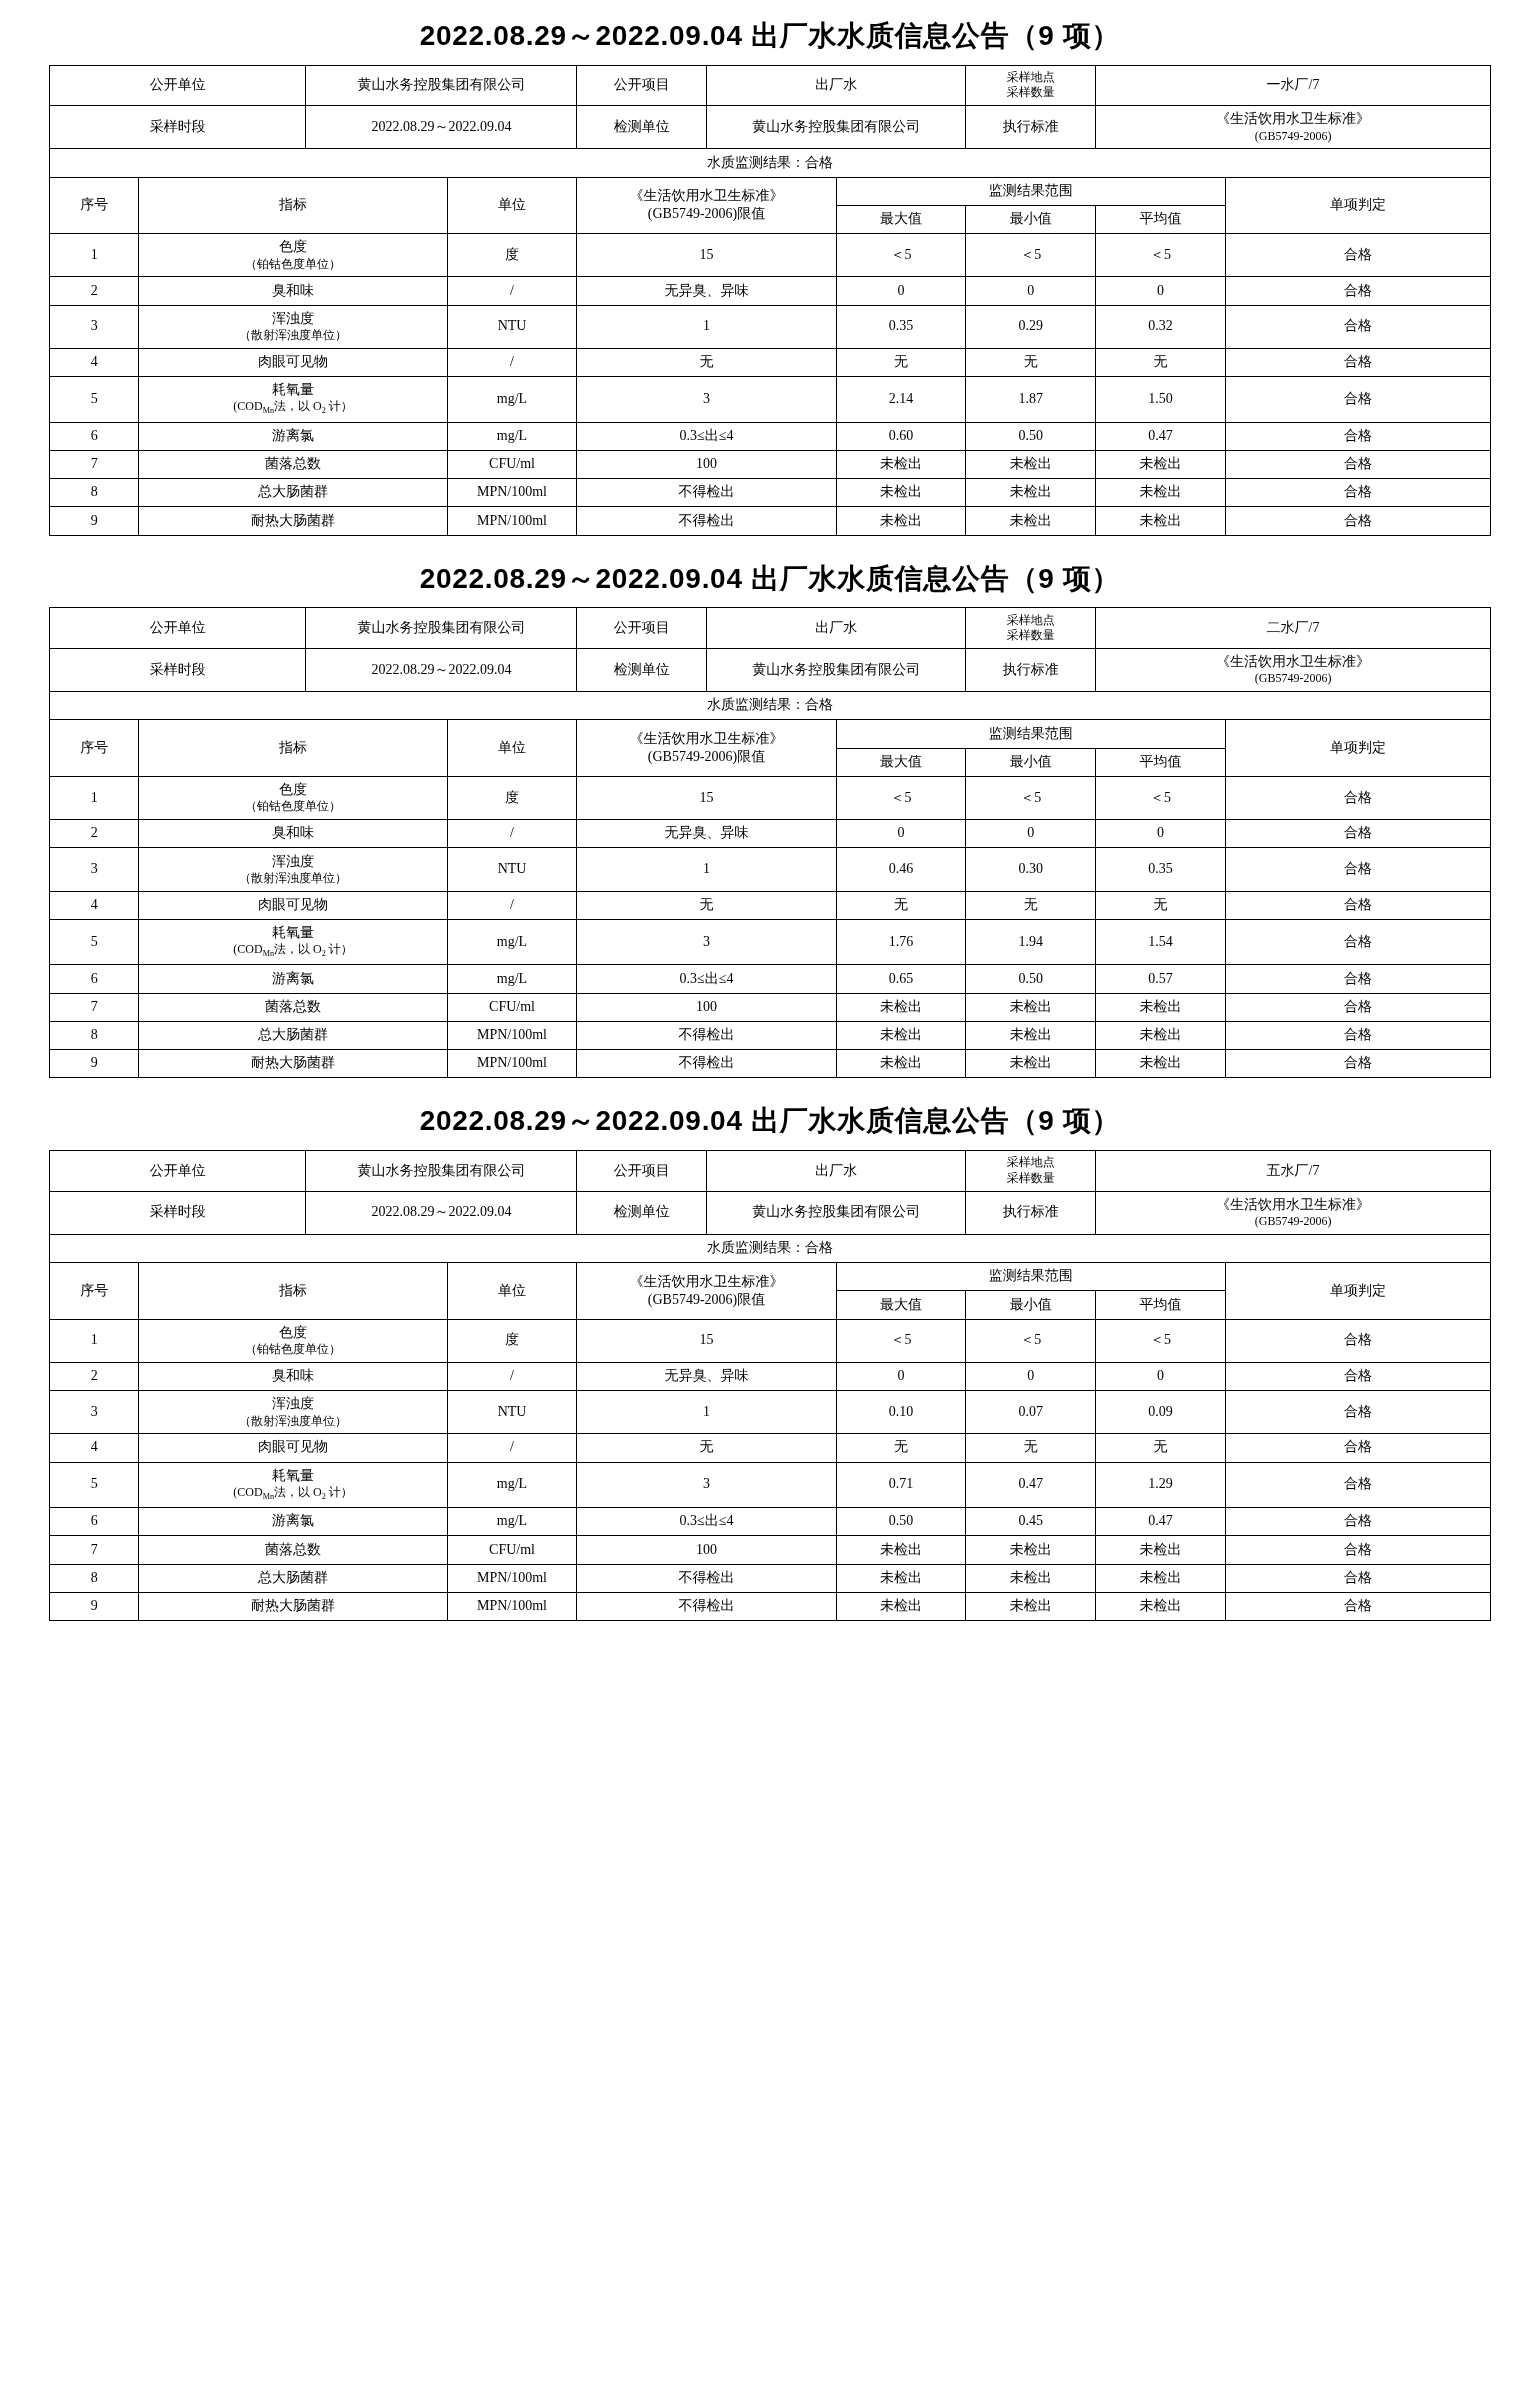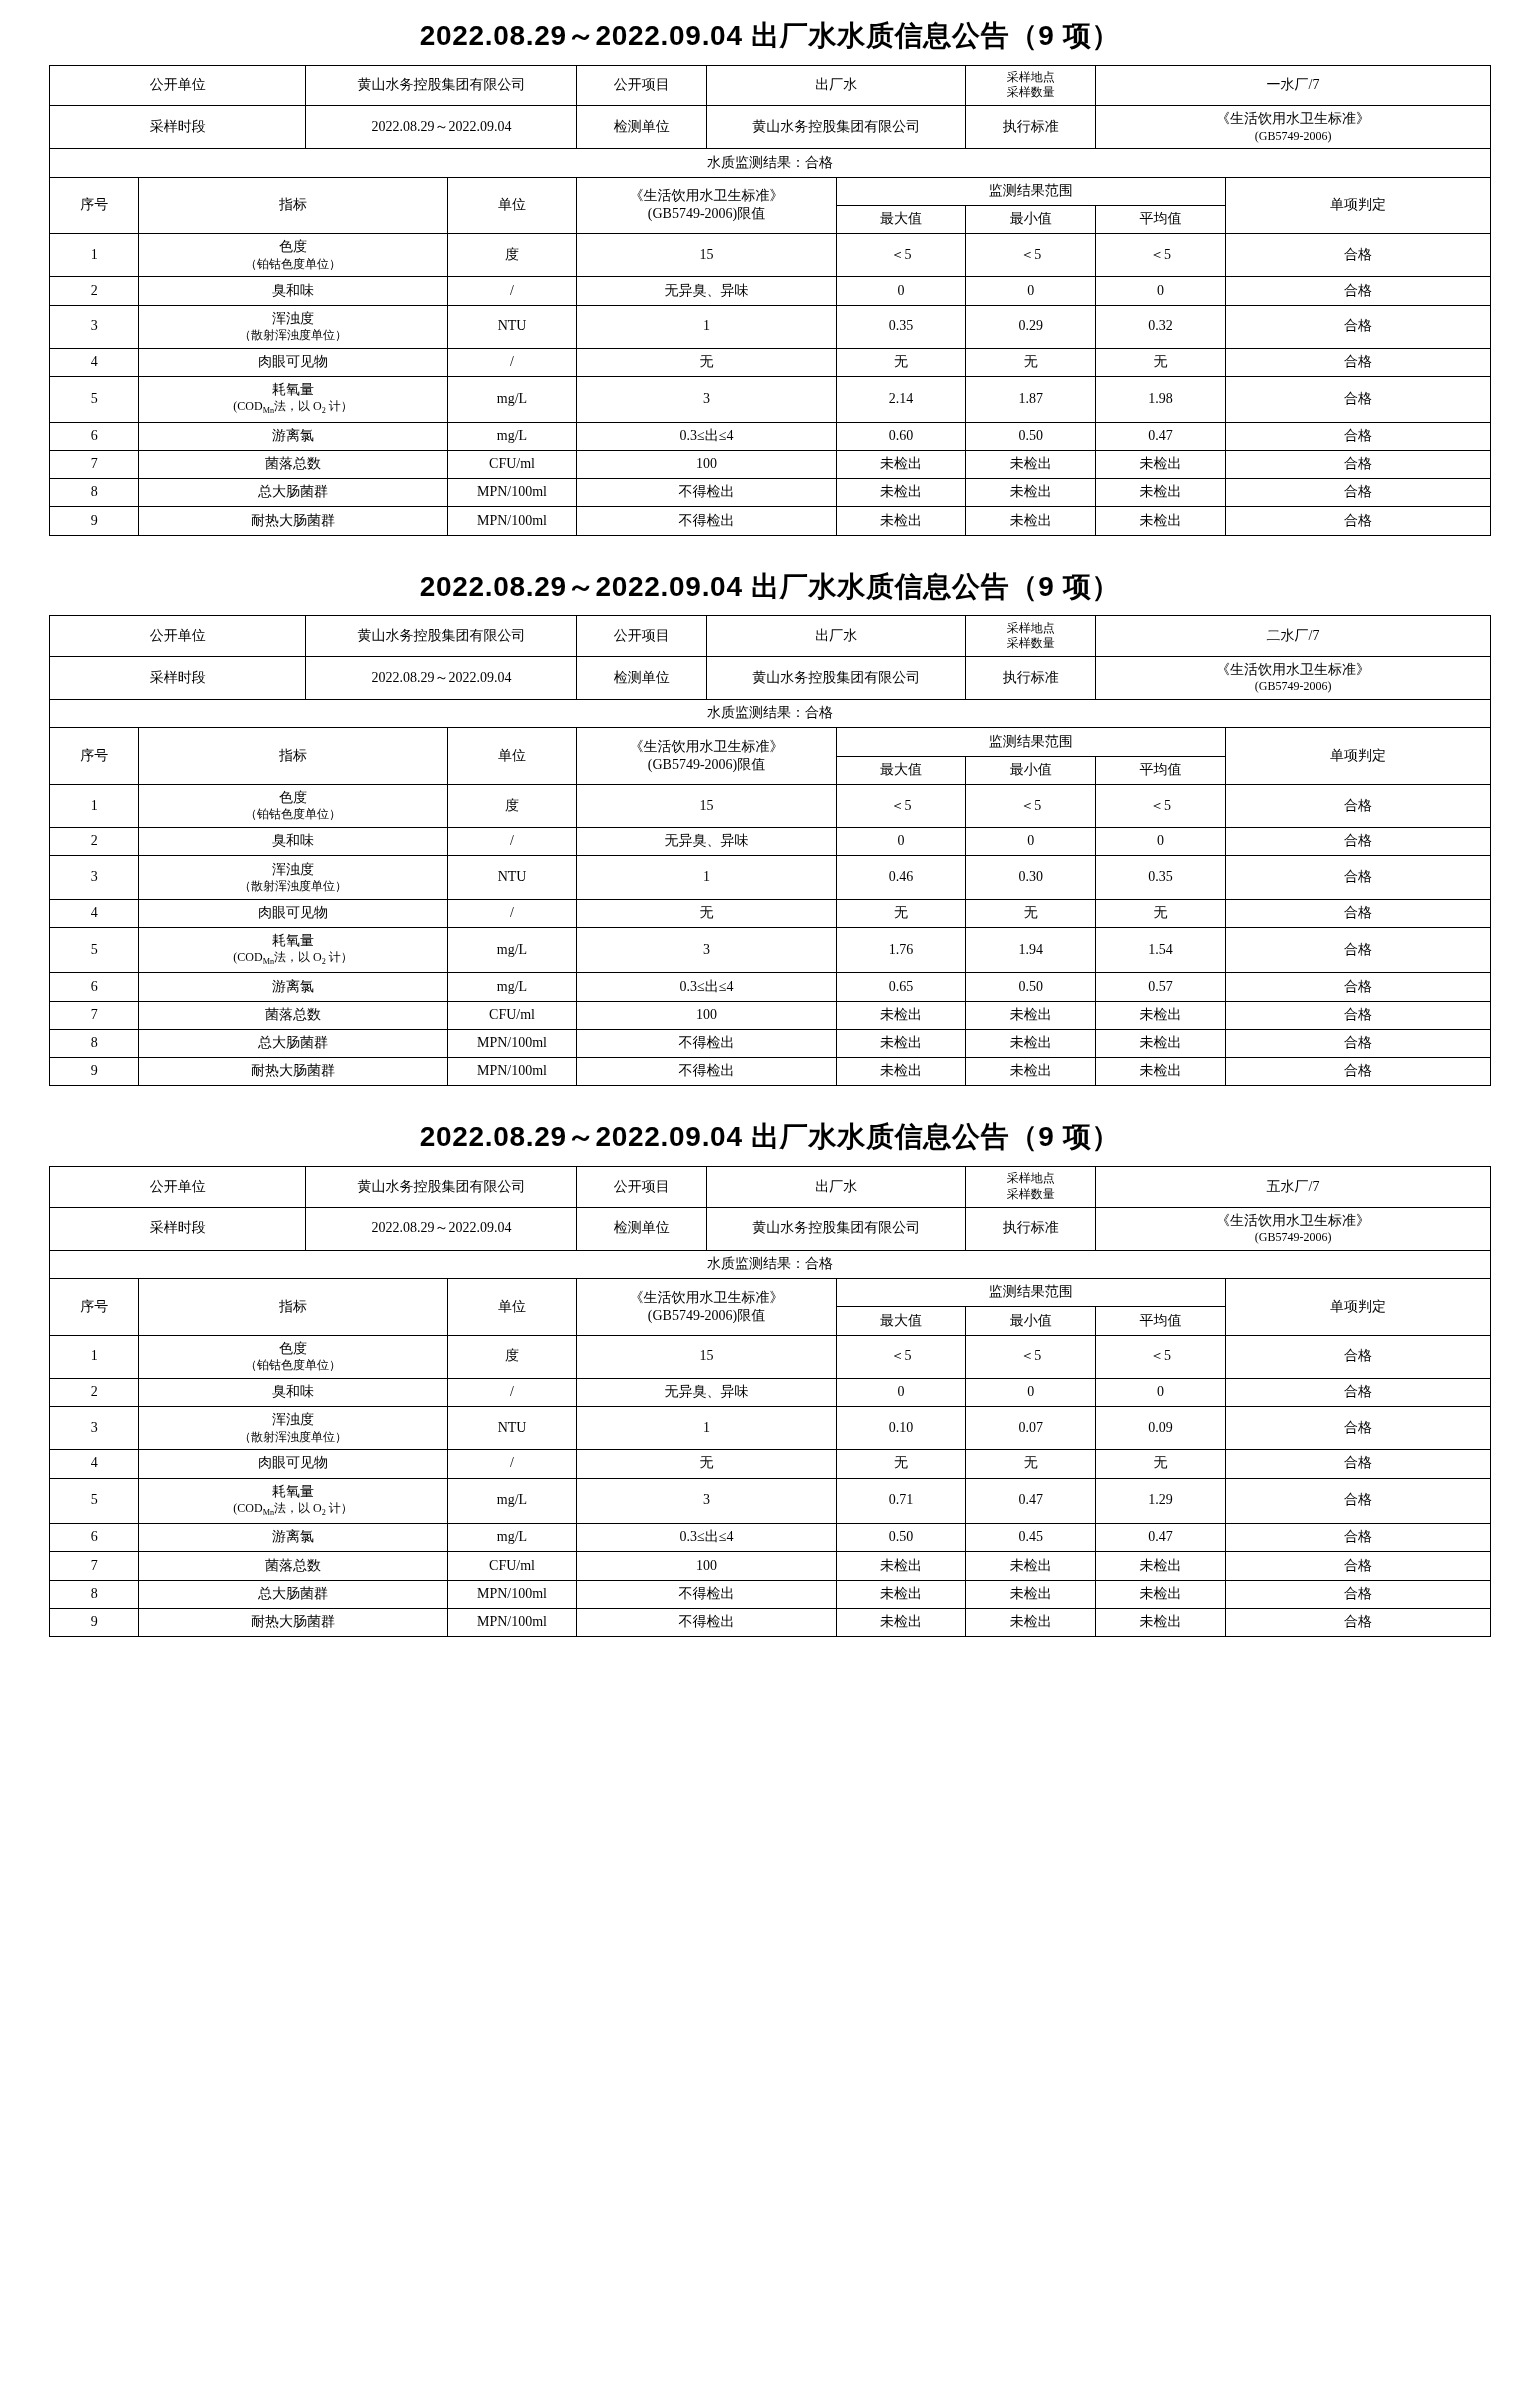--- a/index.html
+++ b/index.html
@@ -12,21 +12,21 @@
     color: #000000;
     width: 1540px;
   }
   .page {
     width: 1540px;
     padding: 12.7px 0 21px 0;
     box-sizing: border-box;
   }
   .report {
     width: 1442px;
-    margin: 0 auto 32px auto;
+    margin: 0 auto 24px auto;
   }
   .report-title {
     text-align: center;
     font-size: 28px;
     font-weight: bold;
     letter-spacing: 0.7px;
     margin: 4.2px 0 9.8px 0;
     font-family: "Liberation Sans", "DejaVu Sans", sans-serif;
   }
   table.rpt {
@@ -183,21 +183,21 @@
         <tr>
           <td class="idx">5</td>
           <td colspan="2">
             <span class="two-line">耗氧量</span>
             <span class="two-line small">(COD<sub>Mn</sub>法，以 O<sub>2</sub> 计）</span>
           </td>
           <td>mg/L</td>
           <td colspan="2">3</td>
           <td>2.14</td>
           <td>1.87</td>
-          <td>1.98</td>
+          <td>1.50</td>
           <td colspan="2">合格</td>
         </tr>
         <tr>
           <td class="idx">6</td>
           <td colspan="2">游离氯</td>
           <td>mg/L</td>
           <td colspan="2">0.3≤出≤4</td>
           <td>0.60</td>
           <td>0.50</td>
           <td>0.47</td>

